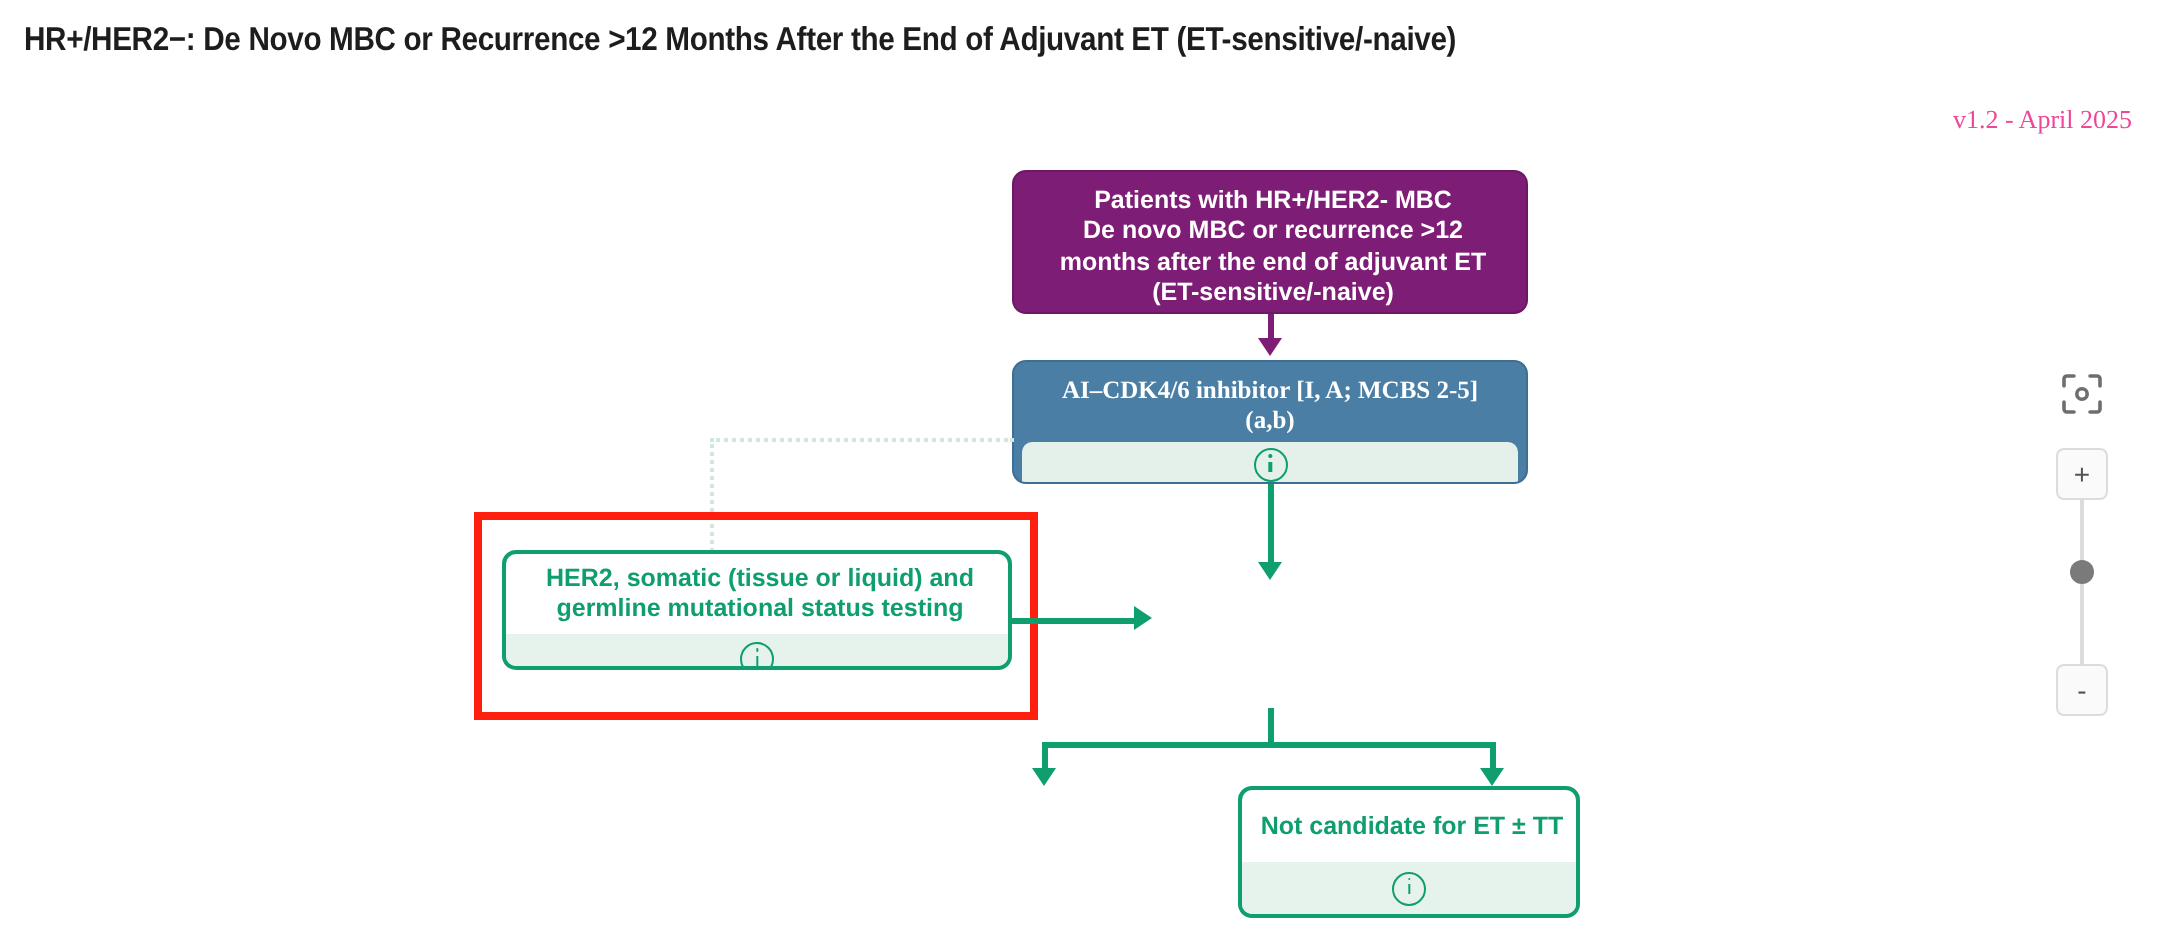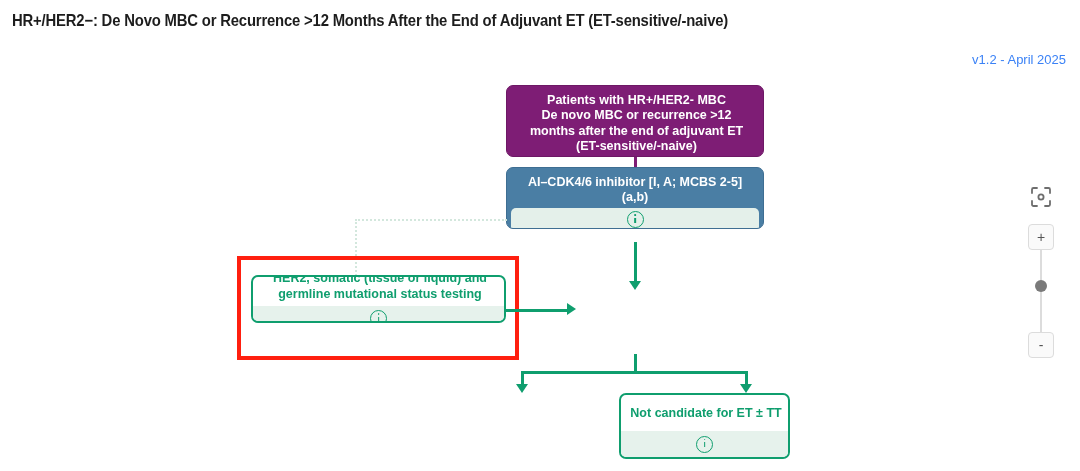--- a/index.html
+++ b/index.html
@@ -27,22 +27,23 @@
     color: #1d1d1d;
     transform: scaleX(0.90);
     transform-origin: left top;
     white-space: nowrap;
   }
   #version-label {
     position: absolute;
     right: 14px;
     top: 52px;
     font-size: 13px;
-    color: #3b82f6;
+    color: #ec4899;
     white-space: nowrap;
+    font-family: Liberation Serif, serif;
   }
 
   
   #diagram-canvas {
     position: absolute;
     left: 0;
     top: 72px;
     width: 1080px;
     height: 399px;
   }
@@ -267,38 +268,38 @@
   <div class="node purple" style="left:506px; top:13px; width:258px; height:72px;">
     <div class="node-title">Patients with HR+/HER2- MBC
 De novo MBC or recurrence &gt;12
 months after the end of adjuvant ET
 (ET-sensitive/-naive)</div>
   </div>
 
   <div class="conn v purple-line" style="left:634px; top:85px; height:14px;"></div>
   <div class="arrowhead down purple-head" style="left:629px; top:97px;"></div>
 
-  <div class="node blue" style="left:506px; top:95px; width:258px; height:62px;">
+  <div class="node blue" style="left:506px; top:108px; width:258px; height:62px;font-family:Liberation Serif, serif;">
     <div class="node-title">AI–CDK4/6 inhibitor [I, A; MCBS 2-5]
 (a,b)</div>
     <div class="node-info">
       <span class="info-icon"></span>
     </div>
   </div>
 
   <div class="dotted h" style="left:355px; top:147px; width:152px;"></div>
   <div class="dotted v" style="left:355px; top:147px; height:65px;"></div>
   <div class="arrowhead down faint-head" style="left:350px; top:209px;"></div>
 
   <div class="conn v" style="left:634px; top:170px; height:42px;"></div>
   <div class="arrowhead down" style="left:629px; top:209px;"></div>
 
   <div id="selection-rect" style="left:237px; top:184px; width:282px; height:104px;"></div>
 
-  <div class="node green" style="left:251px; top:203px; width:255px; height:48px;justify-content:center;">
+  <div class="node green" style="left:251px; top:203px; width:255px; height:60px;">
     <div class="node-title">HER2, somatic (tissue or liquid) and
 germline mutational status testing</div>
     <div class="node-info">
       <span class="info-icon"></span>
     </div>
   </div>
 
   <div class="conn h" style="left:506px; top:237px; width:64px;"></div>
   <div class="arrowhead right" style="left:567px; top:231px;"></div>
 

